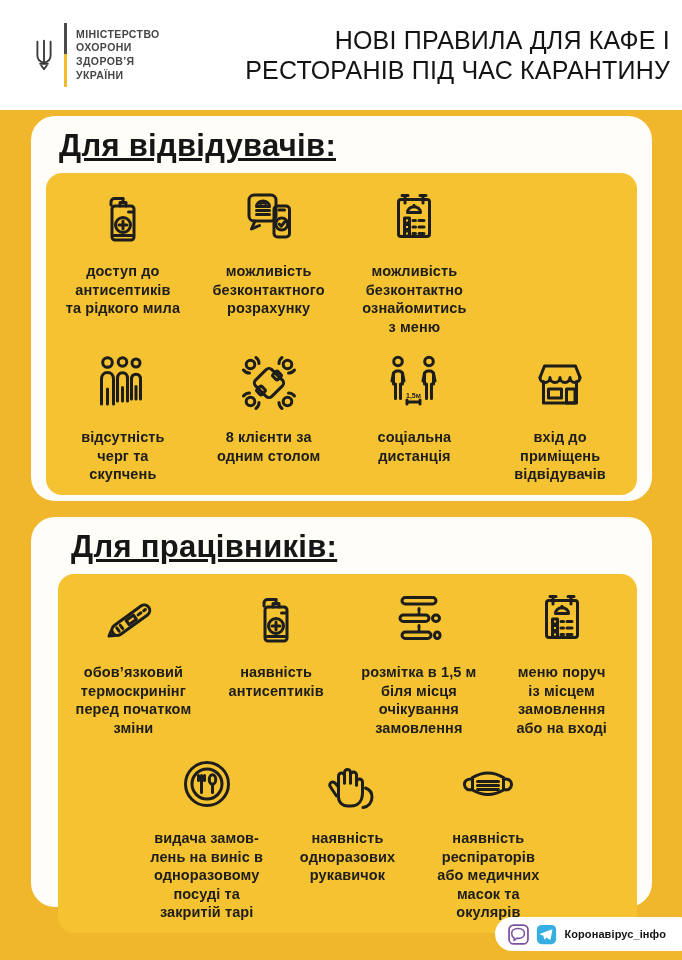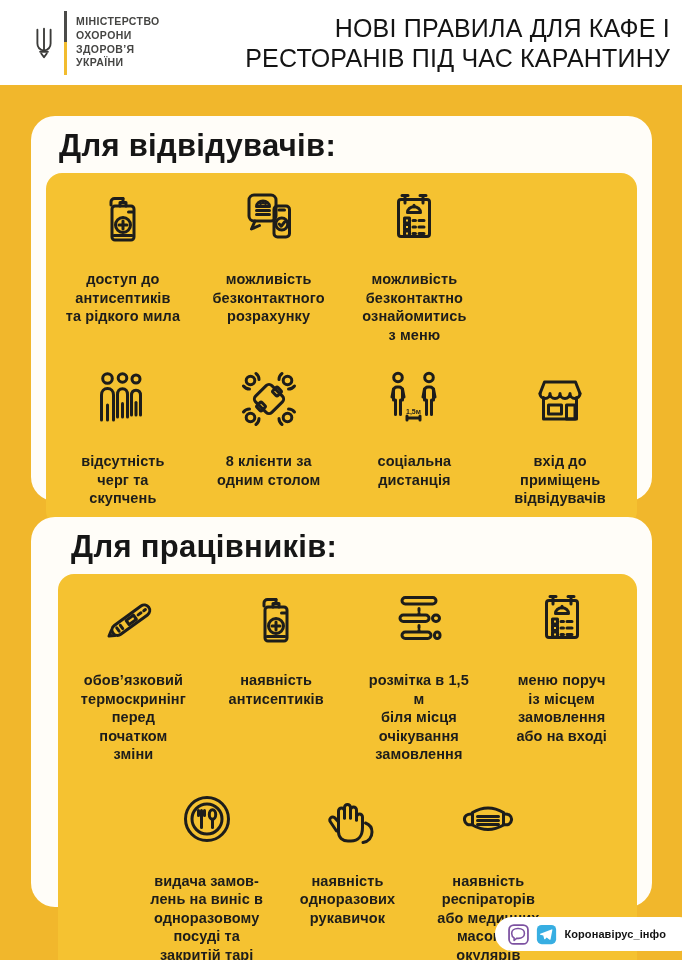--- a/index.html
+++ b/index.html
@@ -1,40 +1,40 @@
 <!DOCTYPE html>
 <html><head>
 <meta charset="utf-8">
 <style>
   html,body{margin:0;padding:0;}
   body{width:682px;height:960px;font-family:"Liberation Sans",sans-serif;}
   .poster{position:relative;width:682px;height:960px;background:#F1B72C;overflow:hidden;}
 
   
-  .topbar{position:absolute;top:0;left:0;right:0;height:85px;background:#FFFFFF;display:flex;align-items:center;}
+  .topbar{position:absolute;top:0;left:0;right:0;height:110px;background:#FFFFFF;display:flex;align-items:center;}
   .brand{display:flex;align-items:center;gap:9px;padding-left:33px;flex:0 0 auto;}
   .trident{width:22px;height:34px;}
   .brand-divider{width:3px;height:64px;background:linear-gradient(to bottom,#4B4B49 0%,#4B4B49 48%,#F2BC2E 48%,#F2BC2E 100%);}
   .brand-name span{display:block;font-size:10.5px;font-weight:bold;line-height:1.3;letter-spacing:.4px;color:#454543;}
   .title{flex:1;text-align:right;padding-right:12px;font-size:25px;font-weight:normal;line-height:1.2;color:#141414;letter-spacing:.2px;}
   .title span{display:block;}
 
   
   .card{position:absolute;left:31px;width:621px;background:#FFFDF8;border-radius:24px;display:flex;flex-direction:column;box-sizing:border-box;}
   .card1{top:116px;height:385px;}
   .card2{top:517px;height:390px;padding-left:12px;}
-  .card-heading{margin:12px 28px 0;font-size:31px;font-weight:bold;color:#161616;letter-spacing:.3px;}
+  .card-heading{margin:12px 28px 0;font-size:31px;font-weight:bold;color:#161616;letter-spacing:.3px;text-decoration:underline;}
   .panel{margin:9px 15px 13px;flex:1;background:#F5C231;border-radius:16px;padding:6px 4px 2px;display:flex;flex-direction:column;justify-content:space-evenly;box-sizing:border-box;}
   .row{display:grid;}
   .cols4{grid-template-columns:repeat(4,1fr);}
   .cols3{grid-template-columns:repeat(3,1fr);width:74%;margin:0 auto;}
   .item{display:flex;flex-direction:column;align-items:center;padding:5px 2px;}
   .icon-box{height:66px;display:flex;align-items:center;justify-content:center;margin-bottom:8px;}
   .ico{width:64px;height:64px;}
-  .label{margin:12px;font-size:14.5px;font-weight:bold;line-height:1.28;color:#1D1D1B;text-align:center;white-space:pre-line;letter-spacing:.1px;}
+  .label{margin:4px;font-size:14.5px;font-weight:bold;line-height:1.28;color:#1D1D1B;text-align:center;white-space:pre-line;letter-spacing:.1px;}
 
   
   .badge{position:absolute;right:-14px;bottom:9px;height:34px;background:#FFFFFF;border-radius:17px;display:flex;align-items:center;gap:7px;padding:0 30px 0 13px;}
   .badge svg{width:21px;height:21px;display:block;}
   .badge-label{font-size:11px;font-weight:bold;color:#121212;letter-spacing:.1px;}
 
   .defs{position:absolute;width:0;height:0;overflow:hidden;}
 </style>
 </head>
 <body>

